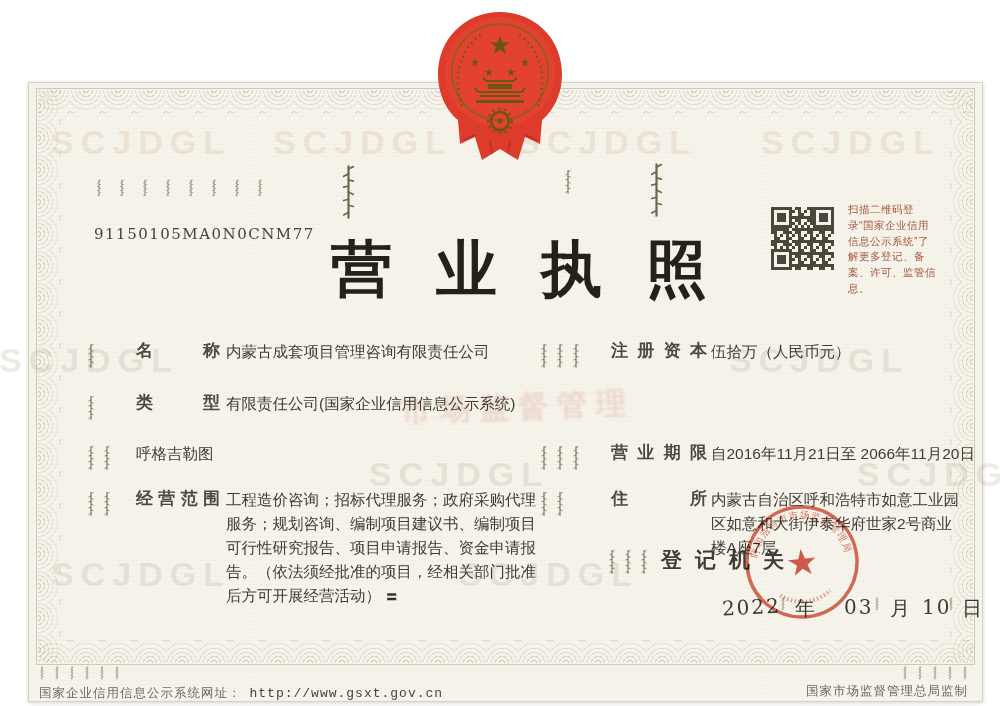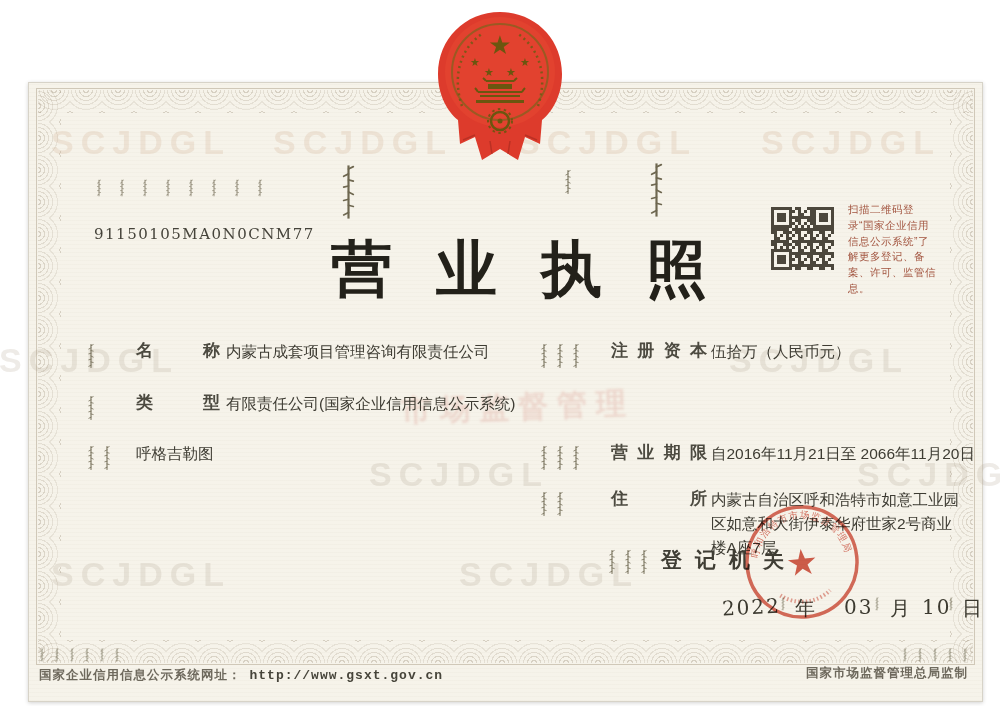--- a/index.html
+++ b/index.html
@@ -100,21 +100,21 @@
   .registry{position:absolute;left:578px;top:462px;display:flex;align-items:center;gap:12px;z-index:2;}
   .registry-label{font-size:21px;font-weight:bold;letter-spacing:13px;color:#3f3d34;}
   .seal{position:absolute;left:712px;top:418px;width:122px;height:122px;z-index:3;
       mix-blend-mode:multiply;transform:rotate(-6deg);}
   .date-row{position:absolute;top:512px;left:0;width:100%;height:32px;z-index:2;
       font-size:20px;color:#3b392f;}
   .date-row span{position:absolute;}
   .date-num{font-family:"DejaVu Serif","Liberation Serif",serif;letter-spacing:2px;}
   .date-row svg{position:absolute;top:2px;}
   
-  .footer-block{position:absolute;top:565px;z-index:2;font-weight:bold;}
+  .footer-block{position:absolute;top:583px;z-index:2;}
   .footer-mongrow{display:flex;gap:9px;margin-bottom:3px;}
   .footer-line{font-size:12.5px;color:#6e695d;letter-spacing:1px;}
   .footer-url{font-family:"Liberation Mono","DejaVu Sans Mono",monospace;
       font-size:13px;color:#46443a;margin-left:8px;letter-spacing:1px;}
   .footer-right{right:14px;text-align:right;}
   .footer-right .footer-mongrow{justify-content:flex-end;}
 </style>
 </head>
 <body>
 
@@ -530,20 +530,35 @@
     <span class="mongs mongs-l">
       <svg class="mg mg-m">
           <use href="#mg-sym"></use>
         </svg>
       <svg class="mg mg-m">
           <use href="#mg-sym"></use>
         </svg>
     </span>
     <span class="fvalue" style="width:336px">呼格吉勒图</span>
   </div>
+  <div class="field-row" style="left:57px;top:404px">
+    <span class="mongs mongs-l">
+      <svg class="mg mg-m">
+          <use href="#mg-sym"></use>
+        </svg>
+      <svg class="mg mg-m">
+          <use href="#mg-sym"></use>
+        </svg>
+    </span>
+    <span class="flabel flabel-l">经营范围</span>
+    <span class="fvalue" style="width:322px">
+      <span>工程造价咨询；招标代理服务；政府采购代理服务；规划咨询、编制项目建议书、编制项目可行性研究报告、项目申请报告、资金申请报告。（依法须经批准的项目，经相关部门批准后方可开展经营活动）</span>
+      <span class="endmark">〓</span>
+    </span>
+  </div>
 
   <div class="field-row" style="left:510px;top:256px">
     <span class="mongs mongs-r">
       <svg class="mg mg-m">
           <use href="#mg-sym"></use>
         </svg>
       <svg class="mg mg-m">
           <use href="#mg-sym"></use>
         </svg>
       <svg class="mg mg-m">

